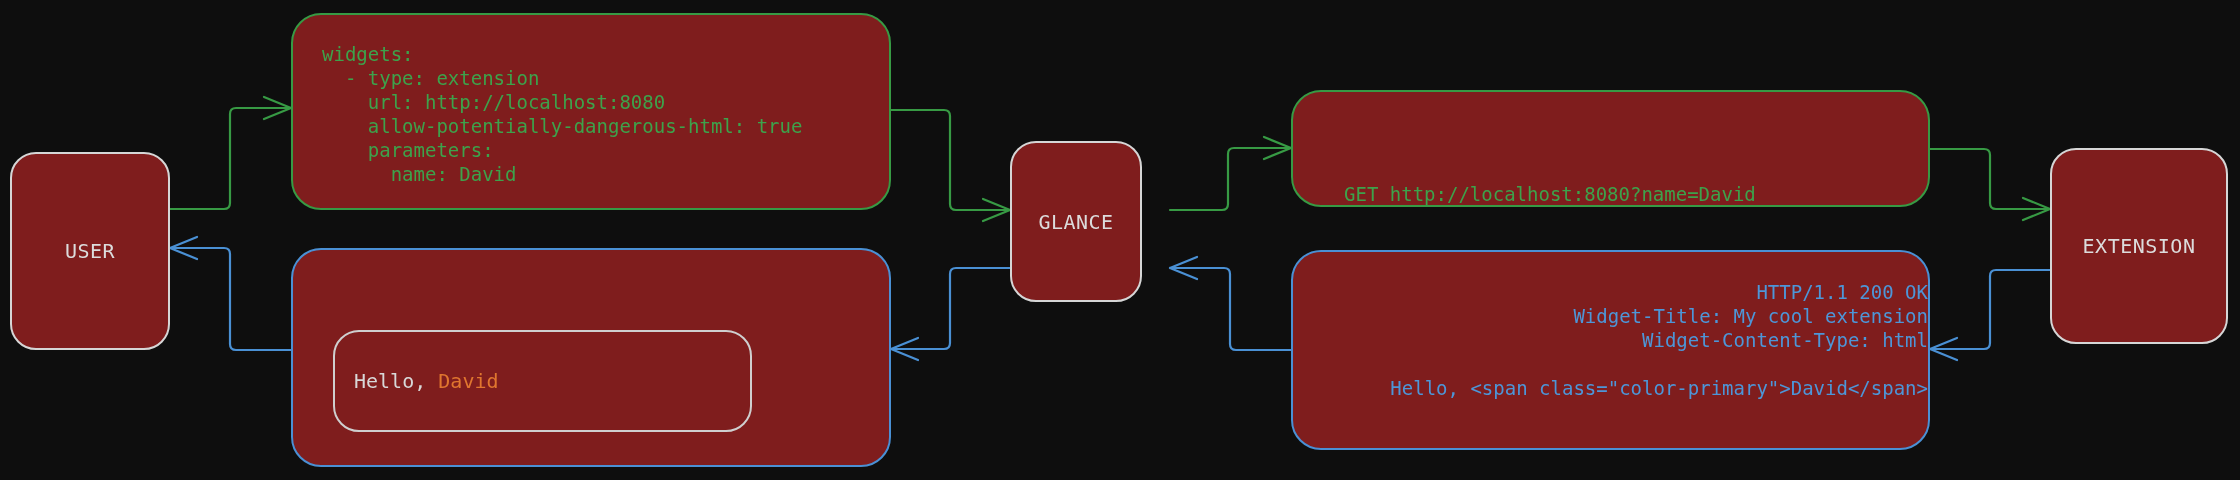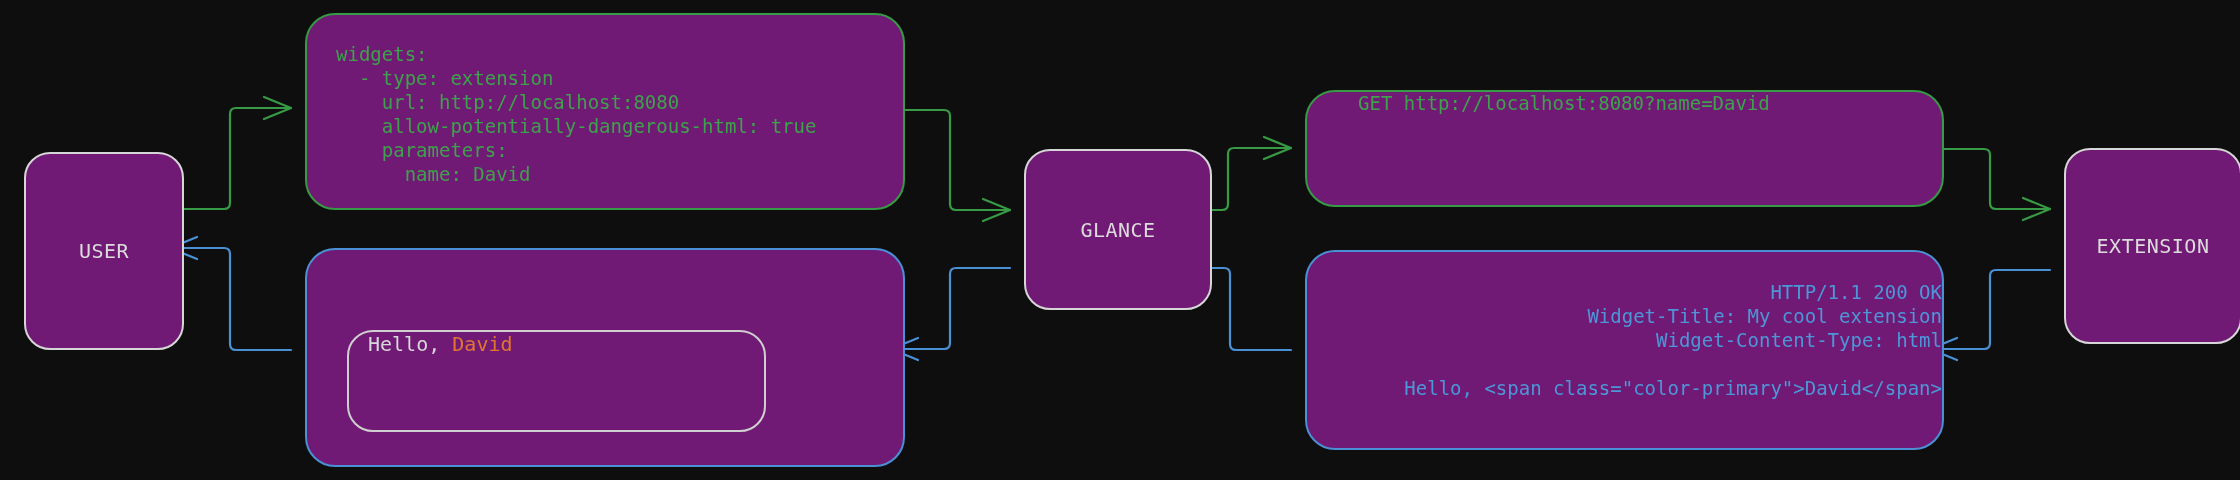--- a/index.html
+++ b/index.html
@@ -16,58 +16,57 @@
     overflow: hidden;
   }
   #connectors {
     position: absolute;
     left: 0; top: 0;
     width: 2240px; height: 480px;
   }
   .box {
     position: absolute;
     box-sizing: border-box;
-    background: #701a75;
-    margin-left: 14px;
+    background: #7f1d1d;
   }
   
   .node {
     border: 2px solid #d6d6d6;
     border-radius: 26px;
     display: flex;
     align-items: center;
     justify-content: center;
   }
   .node-label {
     color: #dcdcdc;
     font-size: 20px;
     letter-spacing: 0.5px;
     white-space: nowrap;
   }
   #user-node      { left: 10px;   top: 152px; width: 160px; height: 198px; }
-  #glance-node    { left: 1010px; top: 149px; width: 188px; height: 161px; }
+  #glance-node    { left: 1010px; top: 141px; width: 132px; height: 161px; }
   #extension-node { left: 2050px; top: 148px; width: 178px; height: 196px; }
 
   
   .green-box {
     border: 2px solid #379a44;
     border-radius: 30px;
   }
   #config-box { left: 291px; top: 13px; width: 600px; height: 197px; }
   #config-box pre {
     margin: 0;
     padding: 27px 0 0 29px;
     font-family: inherit;
     font-size: 19px;
     line-height: 24px;
     color: #3da24b;
   }
   #request-box {
     left: 1291px; top: 90px; width: 639px; height: 117px;
-    display: flex; align-items: flex-start;
+    display: flex; align-items: flex-end;
   }
   #request-box .code-line {
     padding-left: 51px;
     font-size: 19px;
     color: #3da24b;
     white-space: pre;
   }
 
   
   .blue-box {
@@ -94,20 +93,21 @@
     white-space: pre;
   }
   #widget-inner-box {
     position: absolute;
     left: 40px; top: 80px;
     width: 419px; height: 102px;
     box-sizing: border-box;
     border: 2px solid #cfcfcf;
     border-radius: 26px;
     display: flex;
+    align-items: center;
   }
   #widget-greeting {
     padding-left: 19px;
     font-size: 20px;
     color: #d8d8d8;
     white-space: pre;
   }
   #widget-greeting .accent { color: #e0762f; }
 </style>
 </head>

